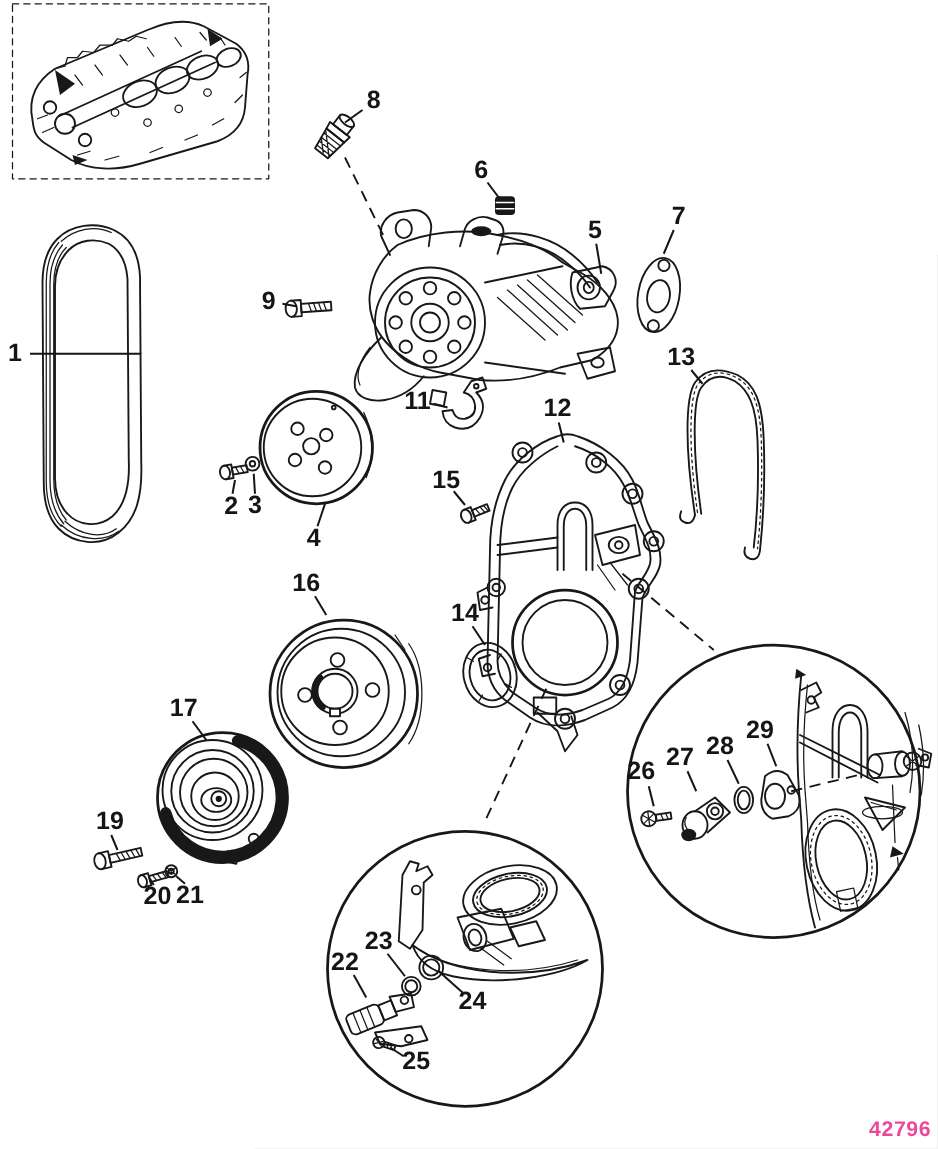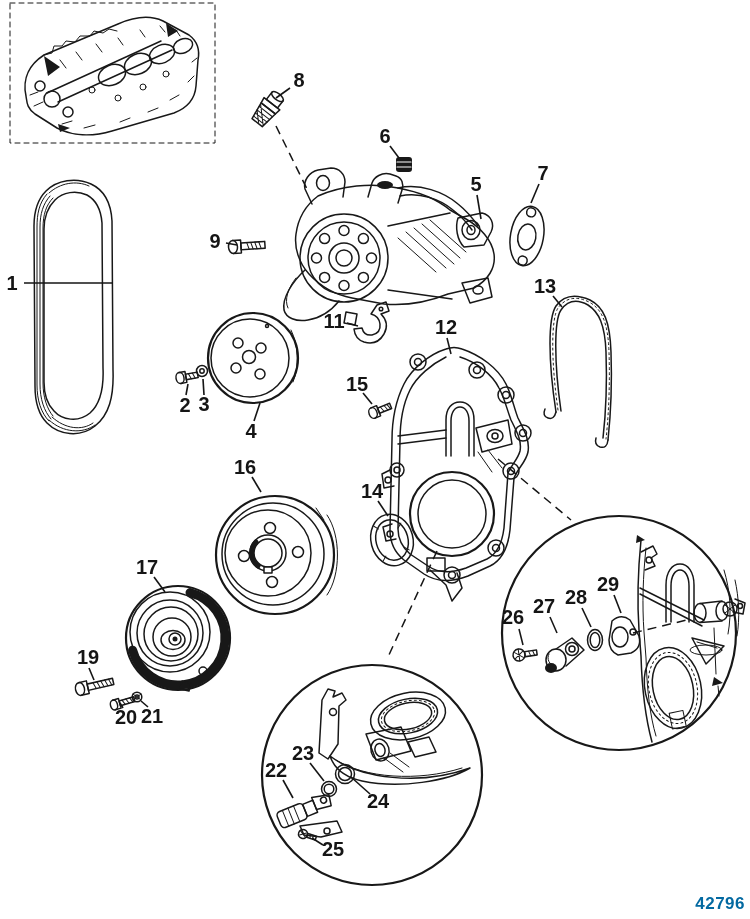--- a/index.html
+++ b/index.html
@@ -15,21 +15,21 @@
   #diagram .xthick{stroke-width:9 !important;}
   #diagram .dark{fill:#181818 !important;stroke:none !important;}
   #diagram .wh{fill:#ffffff !important;}
   #diagram .dashed{stroke-dasharray:5 4;}
   #diagram .stipple{stroke-dasharray:2 3;stroke-width:1 !important;}
   text.callout{font:bold 20px "Liberation Sans",sans-serif;fill:#151515;
                text-anchor:middle;dominant-baseline:central;}
   line.leader{stroke:#151515;stroke-width:1.6;}
   line.connector{stroke:#151515;stroke-width:1.5;stroke-dasharray:9 6;}
   .part-number{position:absolute;left:0;top:894px;width:745px;text-align:right;
-               font:bold 17px "Liberation Sans",sans-serif;color:#0369a1;letter-spacing:.5px;}
+               font:bold 17px "Liberation Sans",sans-serif;color:#ec4899;letter-spacing:.5px;}
 </style>
 </head>
 <body>
 
 <div class="stage">
 <svg id="diagram" width="750" height="919" viewBox="0 0 750 919">
 
   <g class="part">
     <rect x="10" y="3" width="205" height="140" class="dashed thin"></rect>
     <path d="M26,96 C22,78 30,64 44,55 L118,24 C134,17 150,15 163,21 L189,35 C197,41 200,50 198,60

